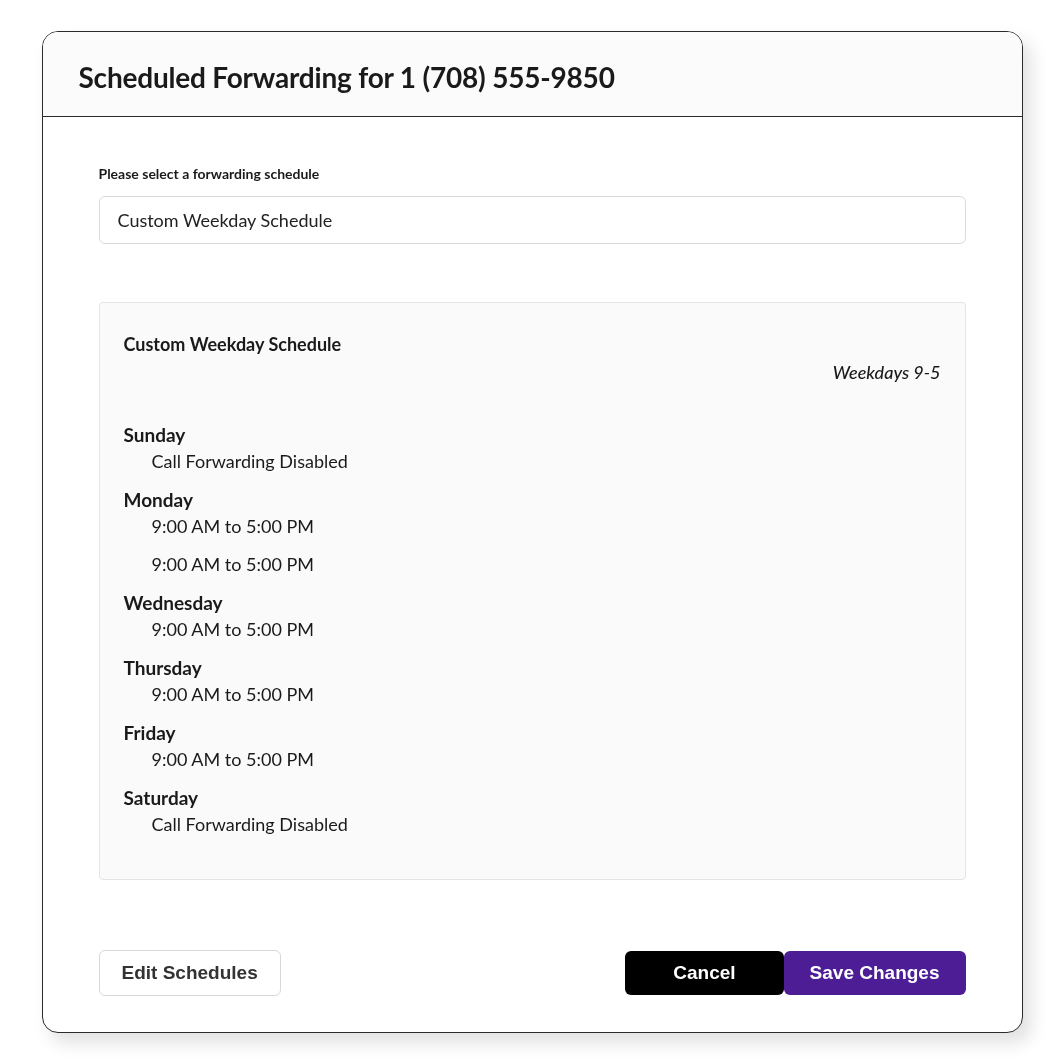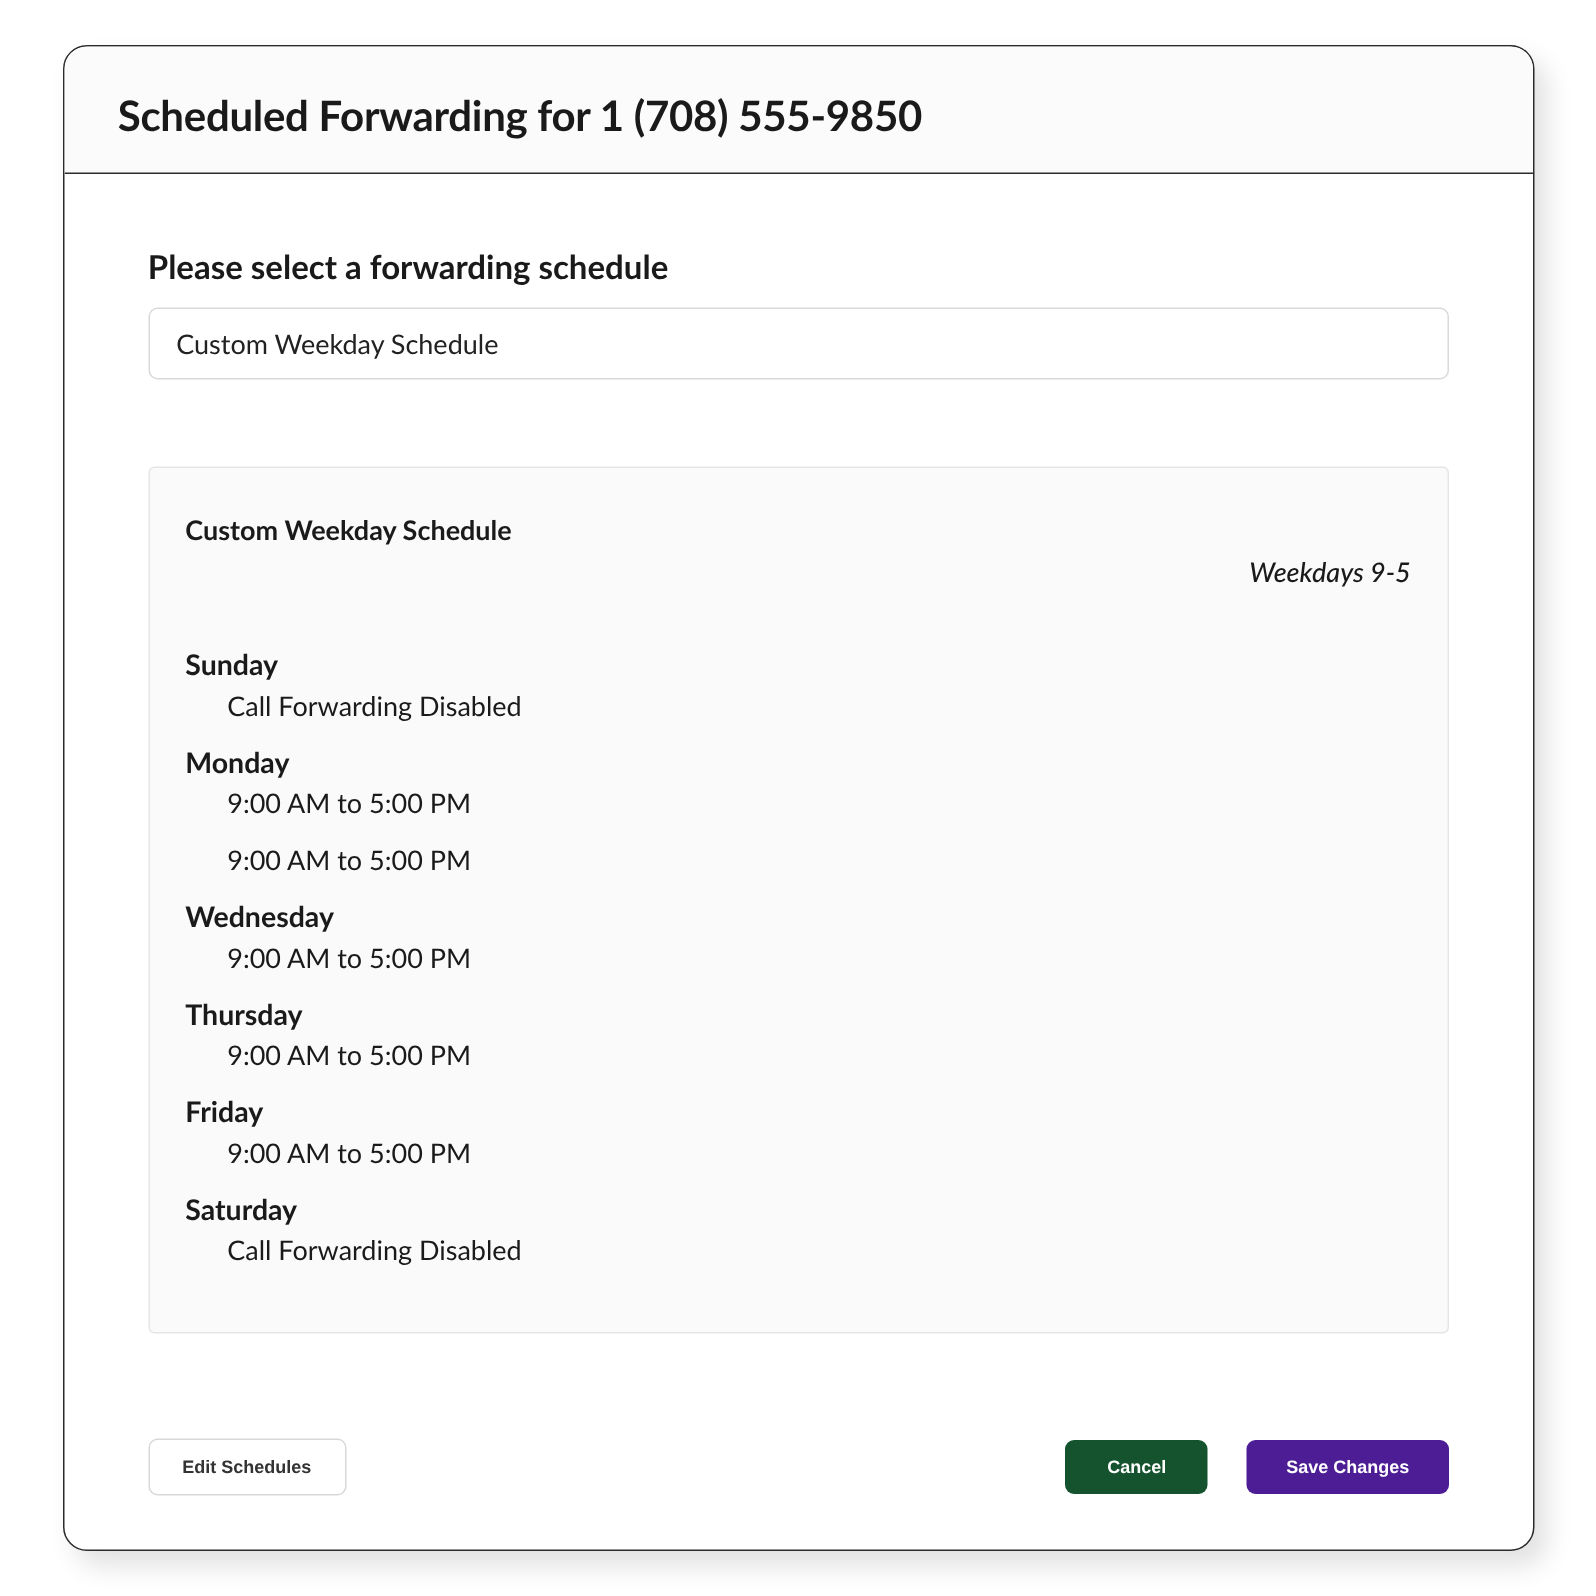--- a/index.html
+++ b/index.html
@@ -32,21 +32,21 @@
     .modal-title {
       font-size: 28px;
       font-weight: 700;
       color: #1a1a1a;
       letter-spacing: -0.2px;
     }
     .modal-body {
       padding: 48px 56px 10px 56px;
     }
     .field-label {
-      font-size: 22px;
+      font-size: 14px;
       font-weight: 700;
       color: #1a1a1a;
       margin-bottom: 14px;
     }
     .select-box {
       width: 100%;
       border: 1px solid #d9d9d9;
       border-radius: 6px;
       padding: 12px 18px;
       font-size: 18px;
@@ -89,41 +89,40 @@
       font-weight: 400;
       color: #1a1a1a;
       padding-left: 28px;
     }
     .modal-footer {
       display: flex;
       align-items: center;
       padding: 60px 56px 36px 56px;
     }
     .btn {
-      font-size: 12px;
+      font-size: 19px;
       font-weight: 600;
       padding: 11px 22px;
       border-radius: 6px;
       cursor: pointer;
       border: none;
     }
     .btn-secondary {
       background: #ffffff;
       color: #333;
       border: 1px solid #d8d8d8;
       font-weight: 600;
     }
     .footer-spacer {
       flex: 1;
     }
     .btn-danger {
-      background: #14532d;
+      background: #000000;
       color: #ffffff;
-      padding: 11px 28px;
-      margin-right: 26px;
+      padding: 11px 48px;
     }
     .btn-success {
       background: #4c1d95;
       color: #ffffff;
       padding: 11px 26px;
     }
   </style>
 </head>
 <body>
 

